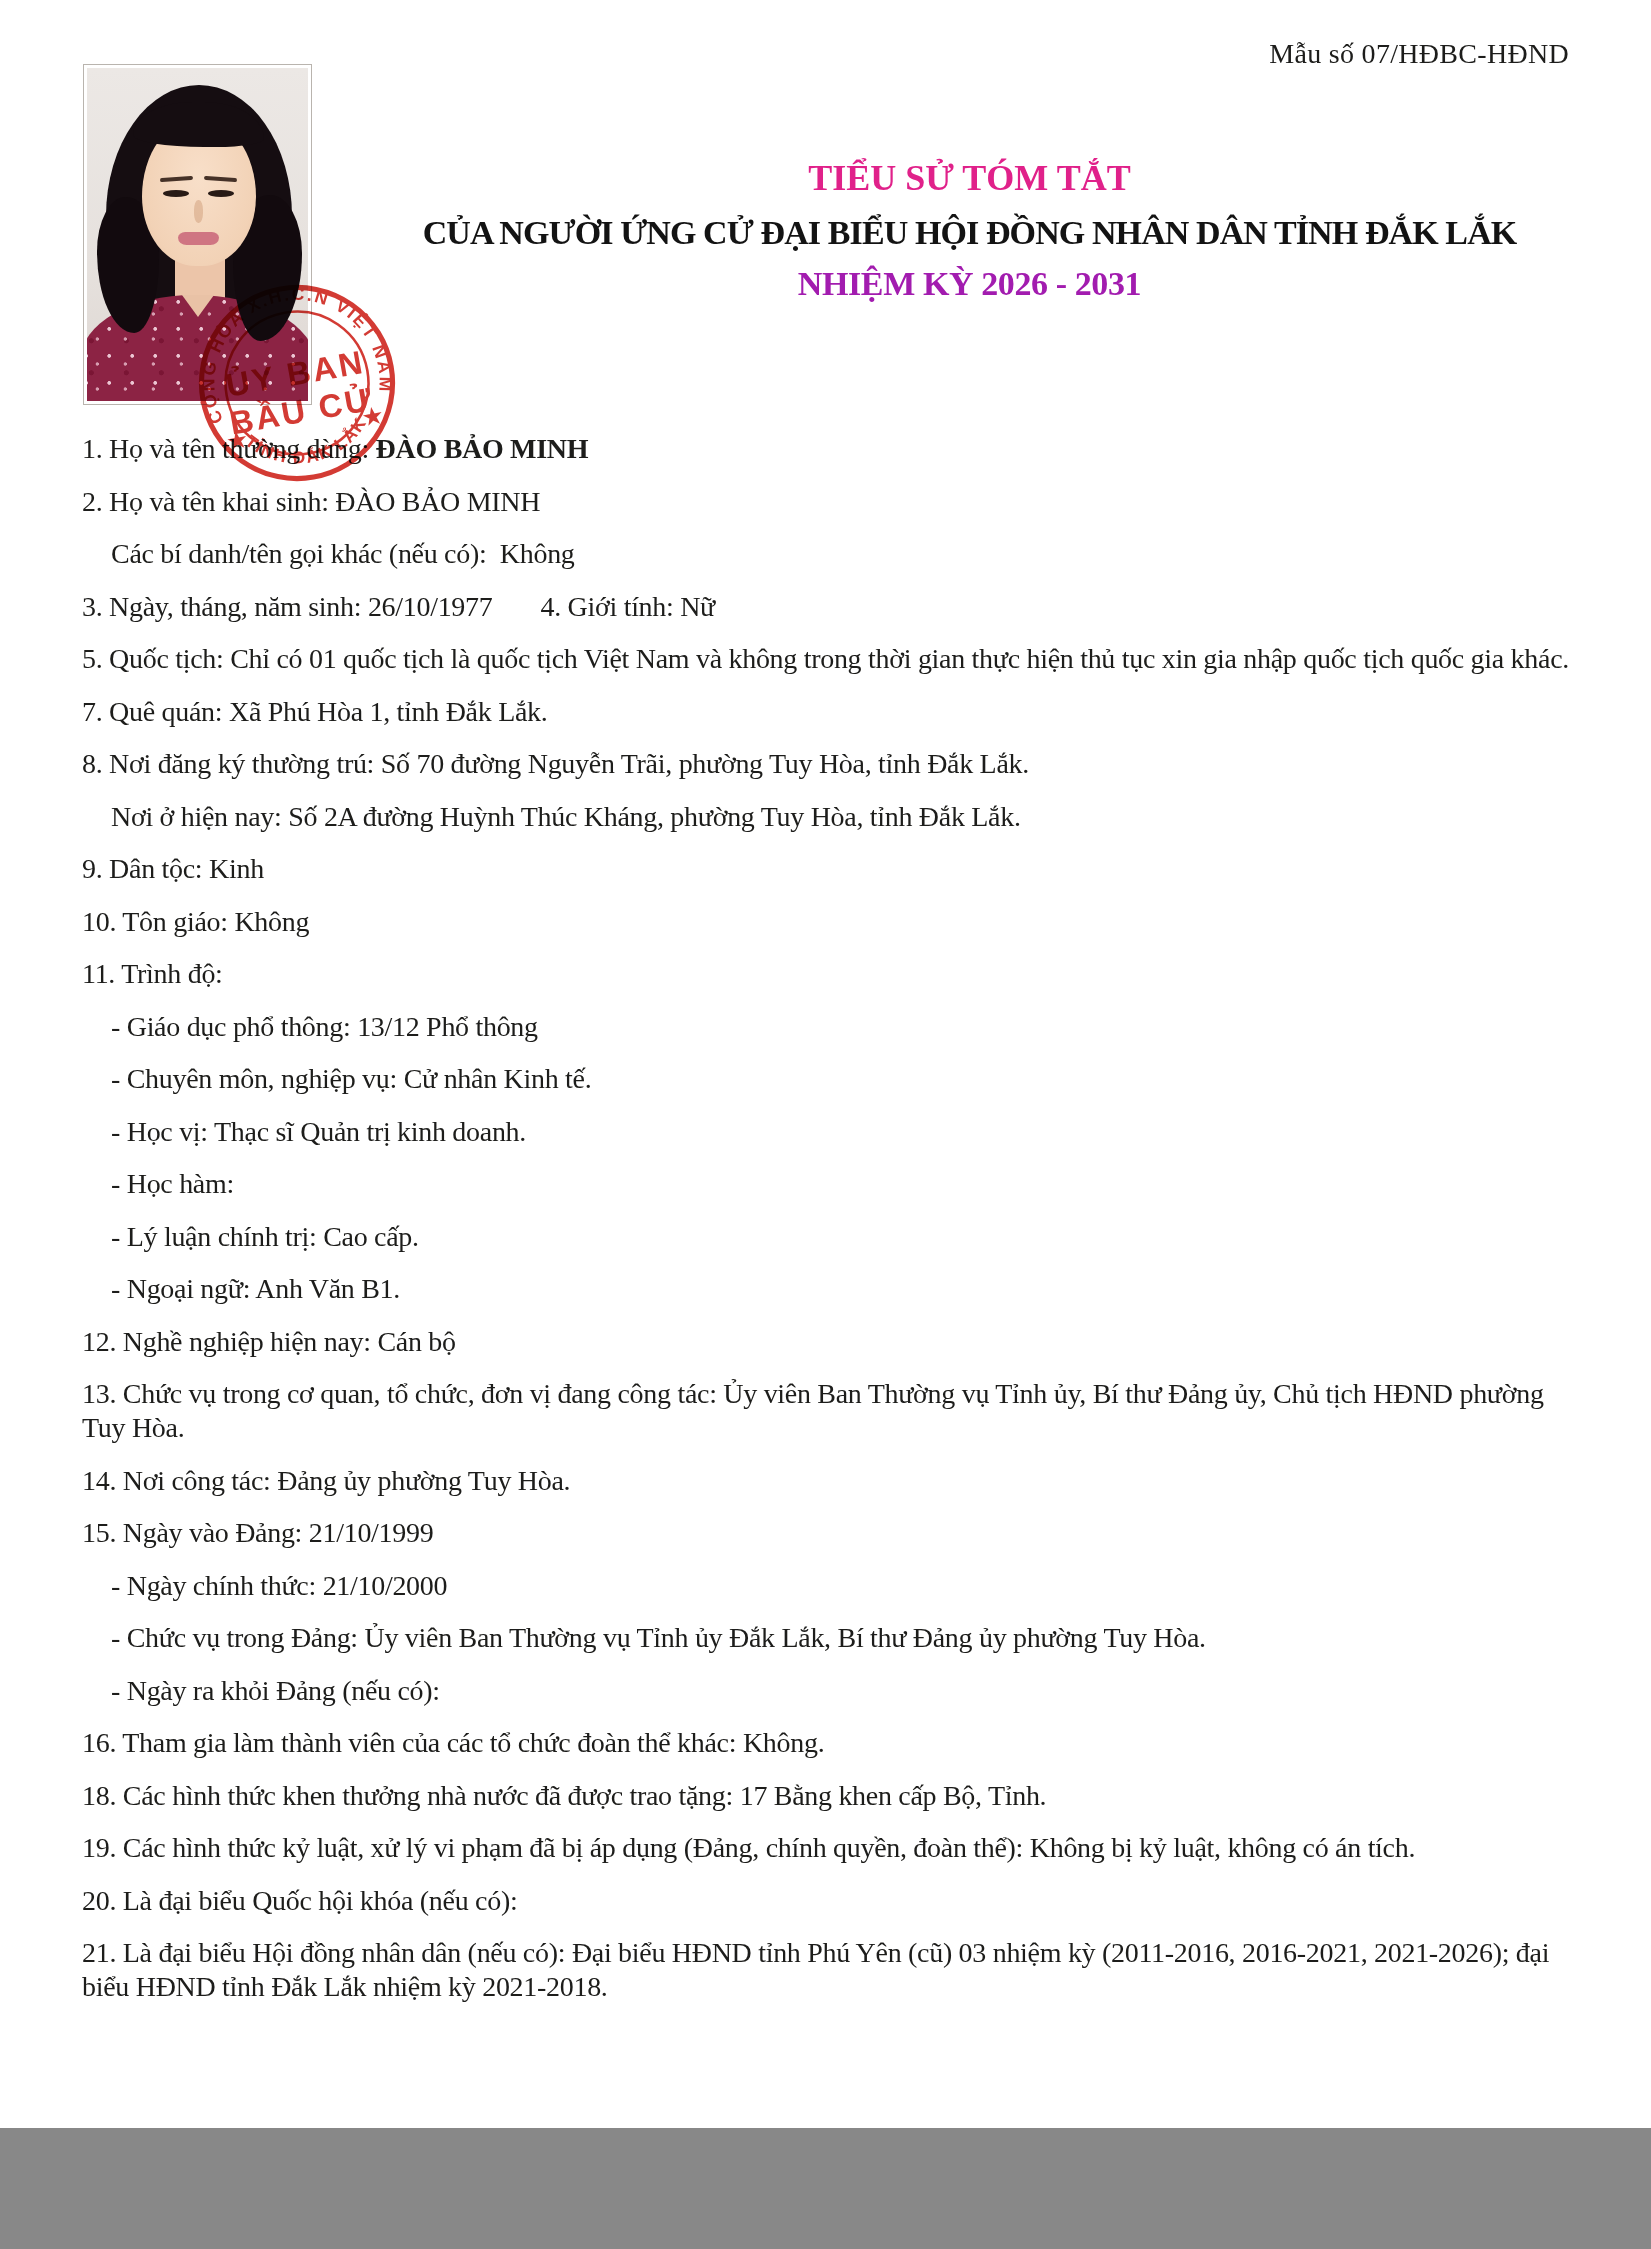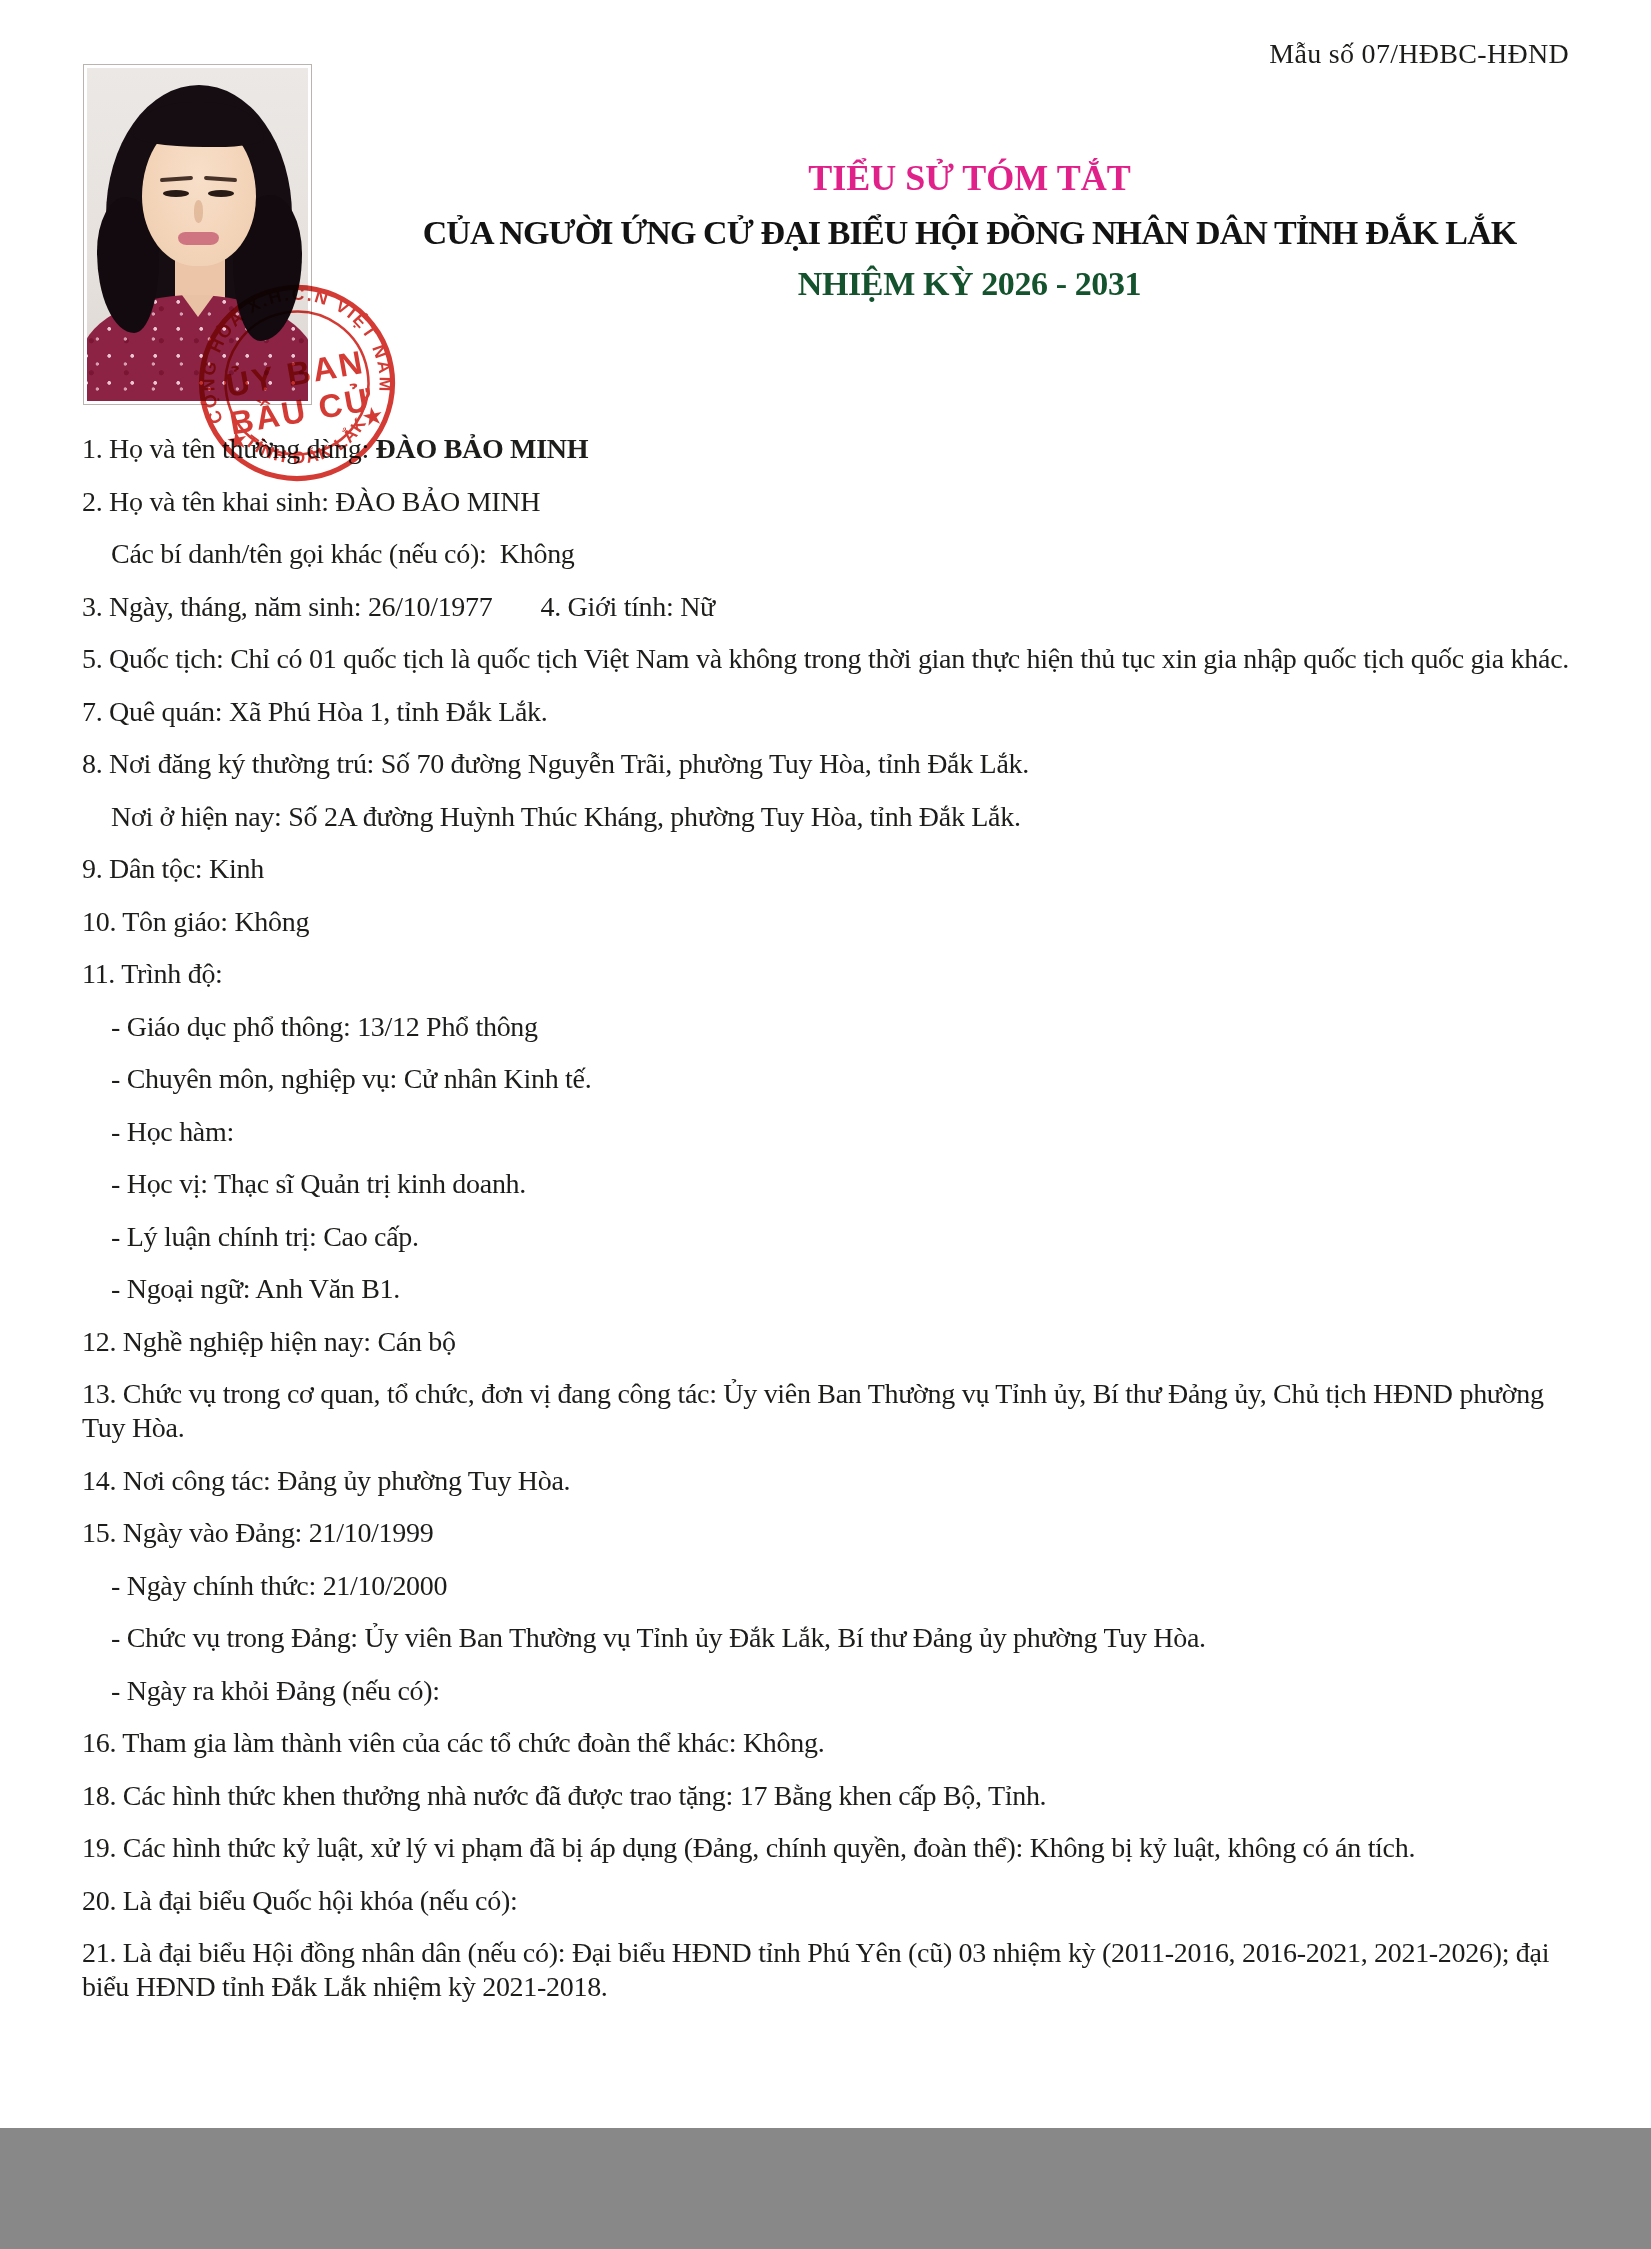--- a/index.html
+++ b/index.html
@@ -15,21 +15,21 @@
   .heading{
     position:absolute;left:324px;top:157px;width:1291px;text-align:center;
   }
   .heading .title{
     font-size:36px;font-weight:bold;color:var(--title-magenta,#e0218a);letter-spacing:0;
   }
   .heading .subtitle{
     margin-top:14.6px;font-size:34px;font-weight:bold;letter-spacing:-0.9px;color:#131313;
   }
   .heading .term{
-    margin-top:13.8px;font-size:34px;font-weight:bold;letter-spacing:-0.4px;color:#14532d;
+    margin-top:13.8px;font-size:34px;font-weight:bold;letter-spacing:-0.4px;color:#a21caf;
   }
   
   .photo-frame{
     position:absolute;left:83px;top:64px;width:229px;height:341px;background:#fff;
     border:0.9px solid #b9b4ae;padding:2.6px;box-sizing:border-box;
   }
   .ph{position:relative;width:100%;height:100%;overflow:hidden;
     background:linear-gradient(180deg,#ece8e5 0%,#e6e1dd 60%,#ddd6d2 100%);}
   .ph .hair{position:absolute;left:19px;top:17px;width:186px;height:234px;background:#150d11;
     border-radius:50% 50% 46% 46% / 56% 56% 44% 44%;}
@@ -144,22 +144,22 @@
       <div class="line"><span>3. Ngày, tháng, năm sinh: 26/10/1977</span><span class="gap">4. Giới tính: Nữ</span></div>
       <div class="line"><span>5. Quốc tịch: Chỉ có 01 quốc tịch là quốc tịch Việt Nam và không trong thời gian thực hiện thủ tục xin gia nhập quốc tịch quốc gia khác.</span></div>
       <div class="line"><span>7. Quê quán: Xã Phú Hòa 1, tỉnh Đắk Lắk.</span></div>
       <div class="line"><span>8. Nơi đăng ký thường trú: Số 70 đường Nguyễn Trãi, phường Tuy Hòa, tỉnh Đắk Lắk.</span></div>
       <div class="line indent"><span>Nơi ở hiện nay: Số 2A đường Huỳnh Thúc Kháng, phường Tuy Hòa, tỉnh Đắk Lắk.</span></div>
       <div class="line"><span>9. Dân tộc: Kinh</span></div>
       <div class="line"><span>10. Tôn giáo: Không</span></div>
       <div class="line"><span>11. Trình độ:</span></div>
       <div class="line indent"><span>- Giáo dục phổ thông: 13/12 Phổ thông</span></div>
       <div class="line indent"><span>- Chuyên môn, nghiệp vụ: Cử nhân Kinh tế.</span></div>
+      <div class="line indent"><span>- Học vị: Thạc sĩ Quản trị kinh doanh.</span></div>
       <div class="line indent"><span>- Học hàm:</span></div>
-      <div class="line indent"><span>- Học vị: Thạc sĩ Quản trị kinh doanh.</span></div>
       <div class="line indent"><span>- Lý luận chính trị: Cao cấp.</span></div>
       <div class="line indent"><span>- Ngoại ngữ: Anh Văn B1.</span></div>
       <div class="line"><span>12. Nghề nghiệp hiện nay: Cán bộ</span></div>
       <div class="line"><span>13. Chức vụ trong cơ quan, tổ chức, đơn vị đang công tác: Ủy viên Ban Thường vụ Tỉnh ủy, Bí thư Đảng ủy, Chủ tịch HĐND phường</span></div>
       <div class="line wrap"><span>Tuy Hòa.</span></div>
       <div class="line"><span>14. Nơi công tác: Đảng ủy phường Tuy Hòa.</span></div>
       <div class="line"><span>15. Ngày vào Đảng: 21/10/1999</span></div>
       <div class="line indent"><span>- Ngày chính thức: 21/10/2000</span></div>
       <div class="line indent"><span>- Chức vụ trong Đảng: Ủy viên Ban Thường vụ Tỉnh ủy Đắk Lắk, Bí thư Đảng ủy phường Tuy Hòa.</span></div>
       <div class="line indent"><span>- Ngày ra khỏi Đảng (nếu có):</span></div>

